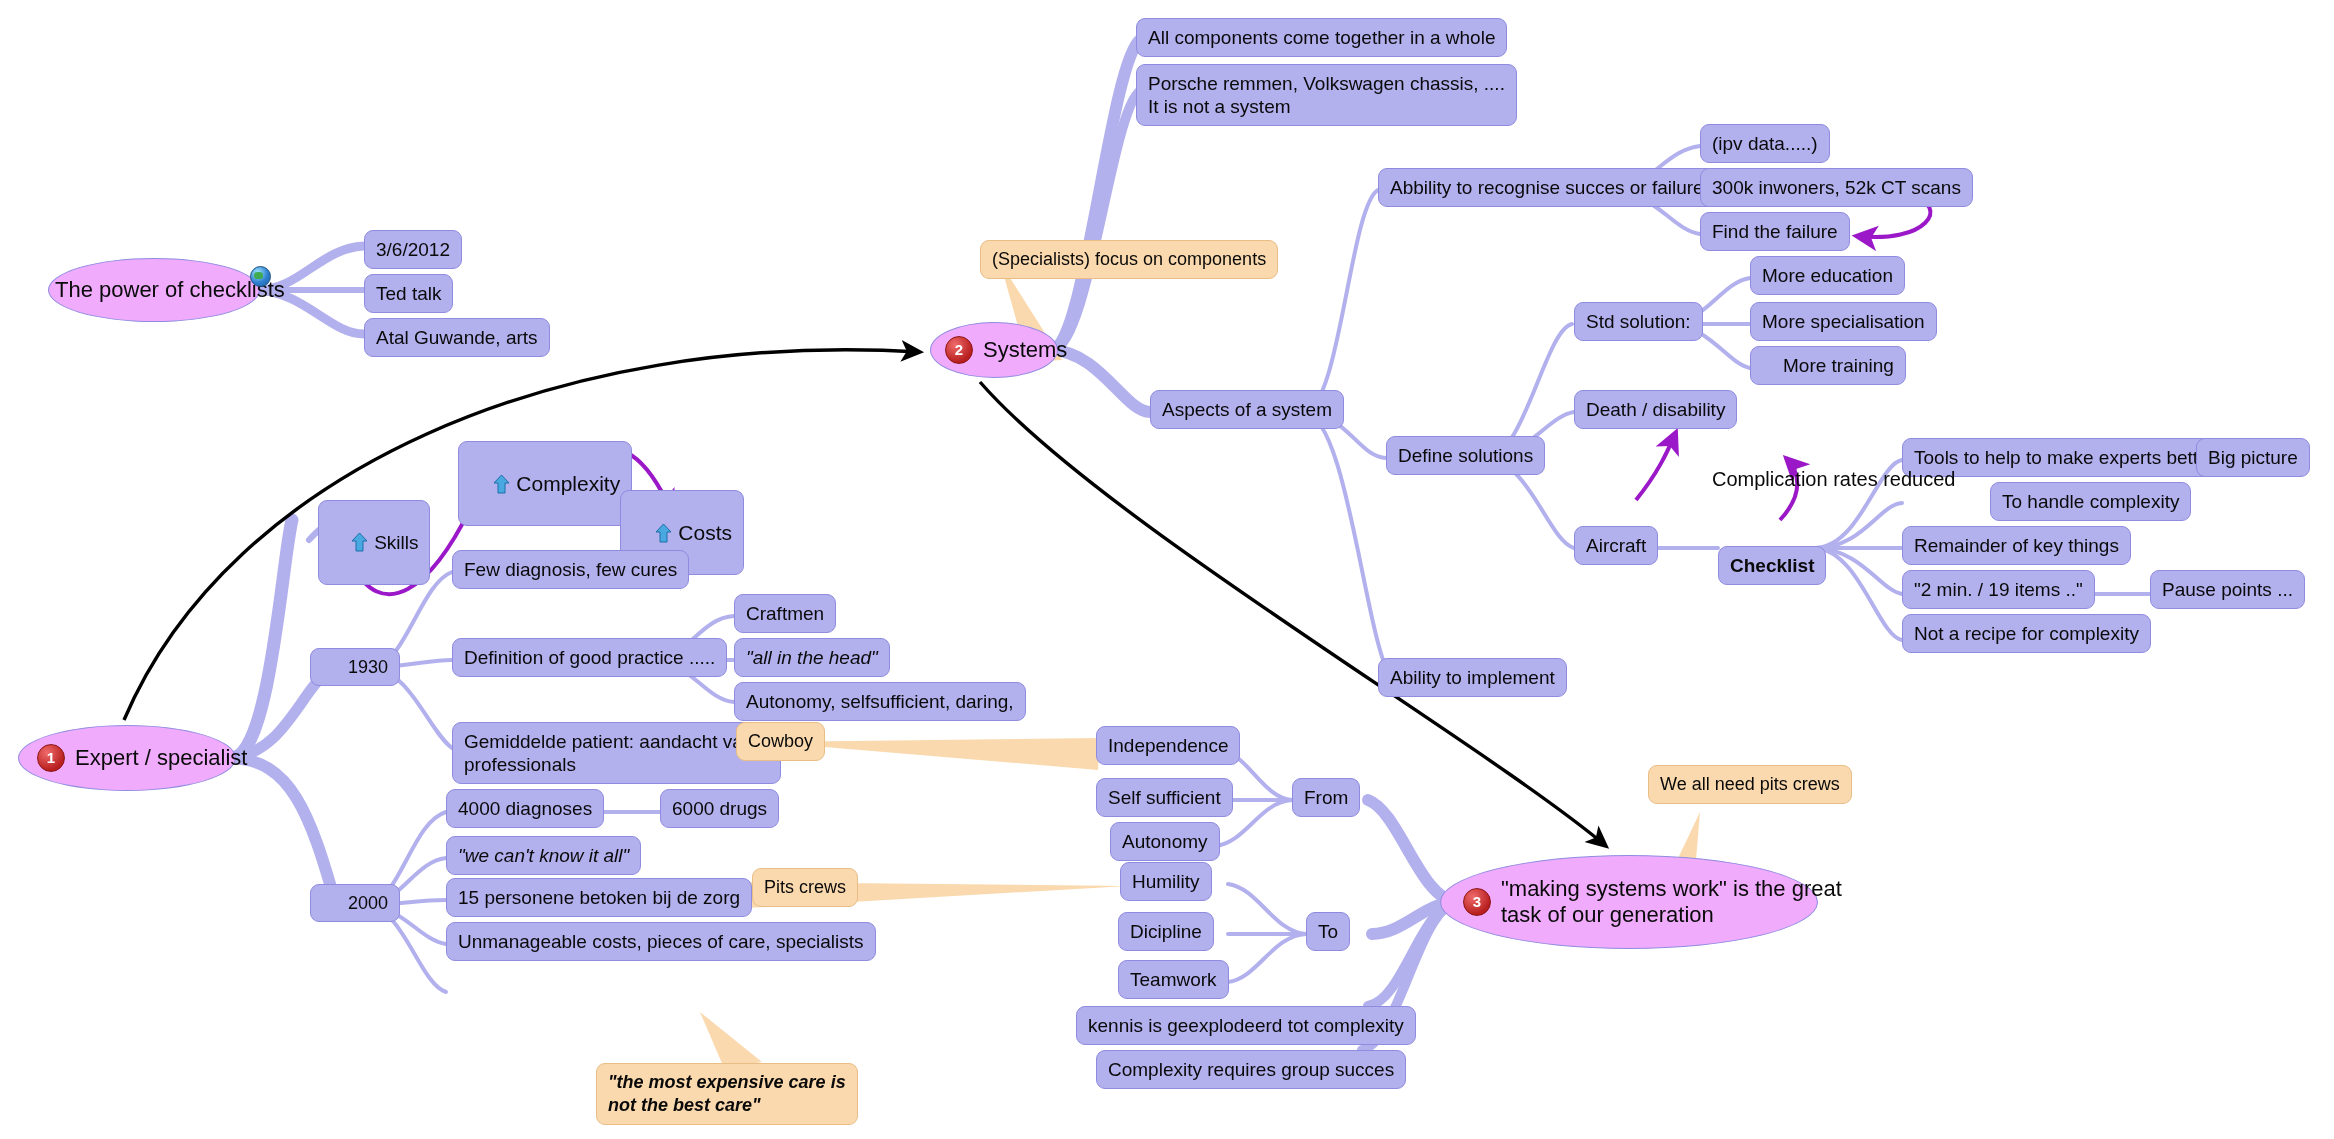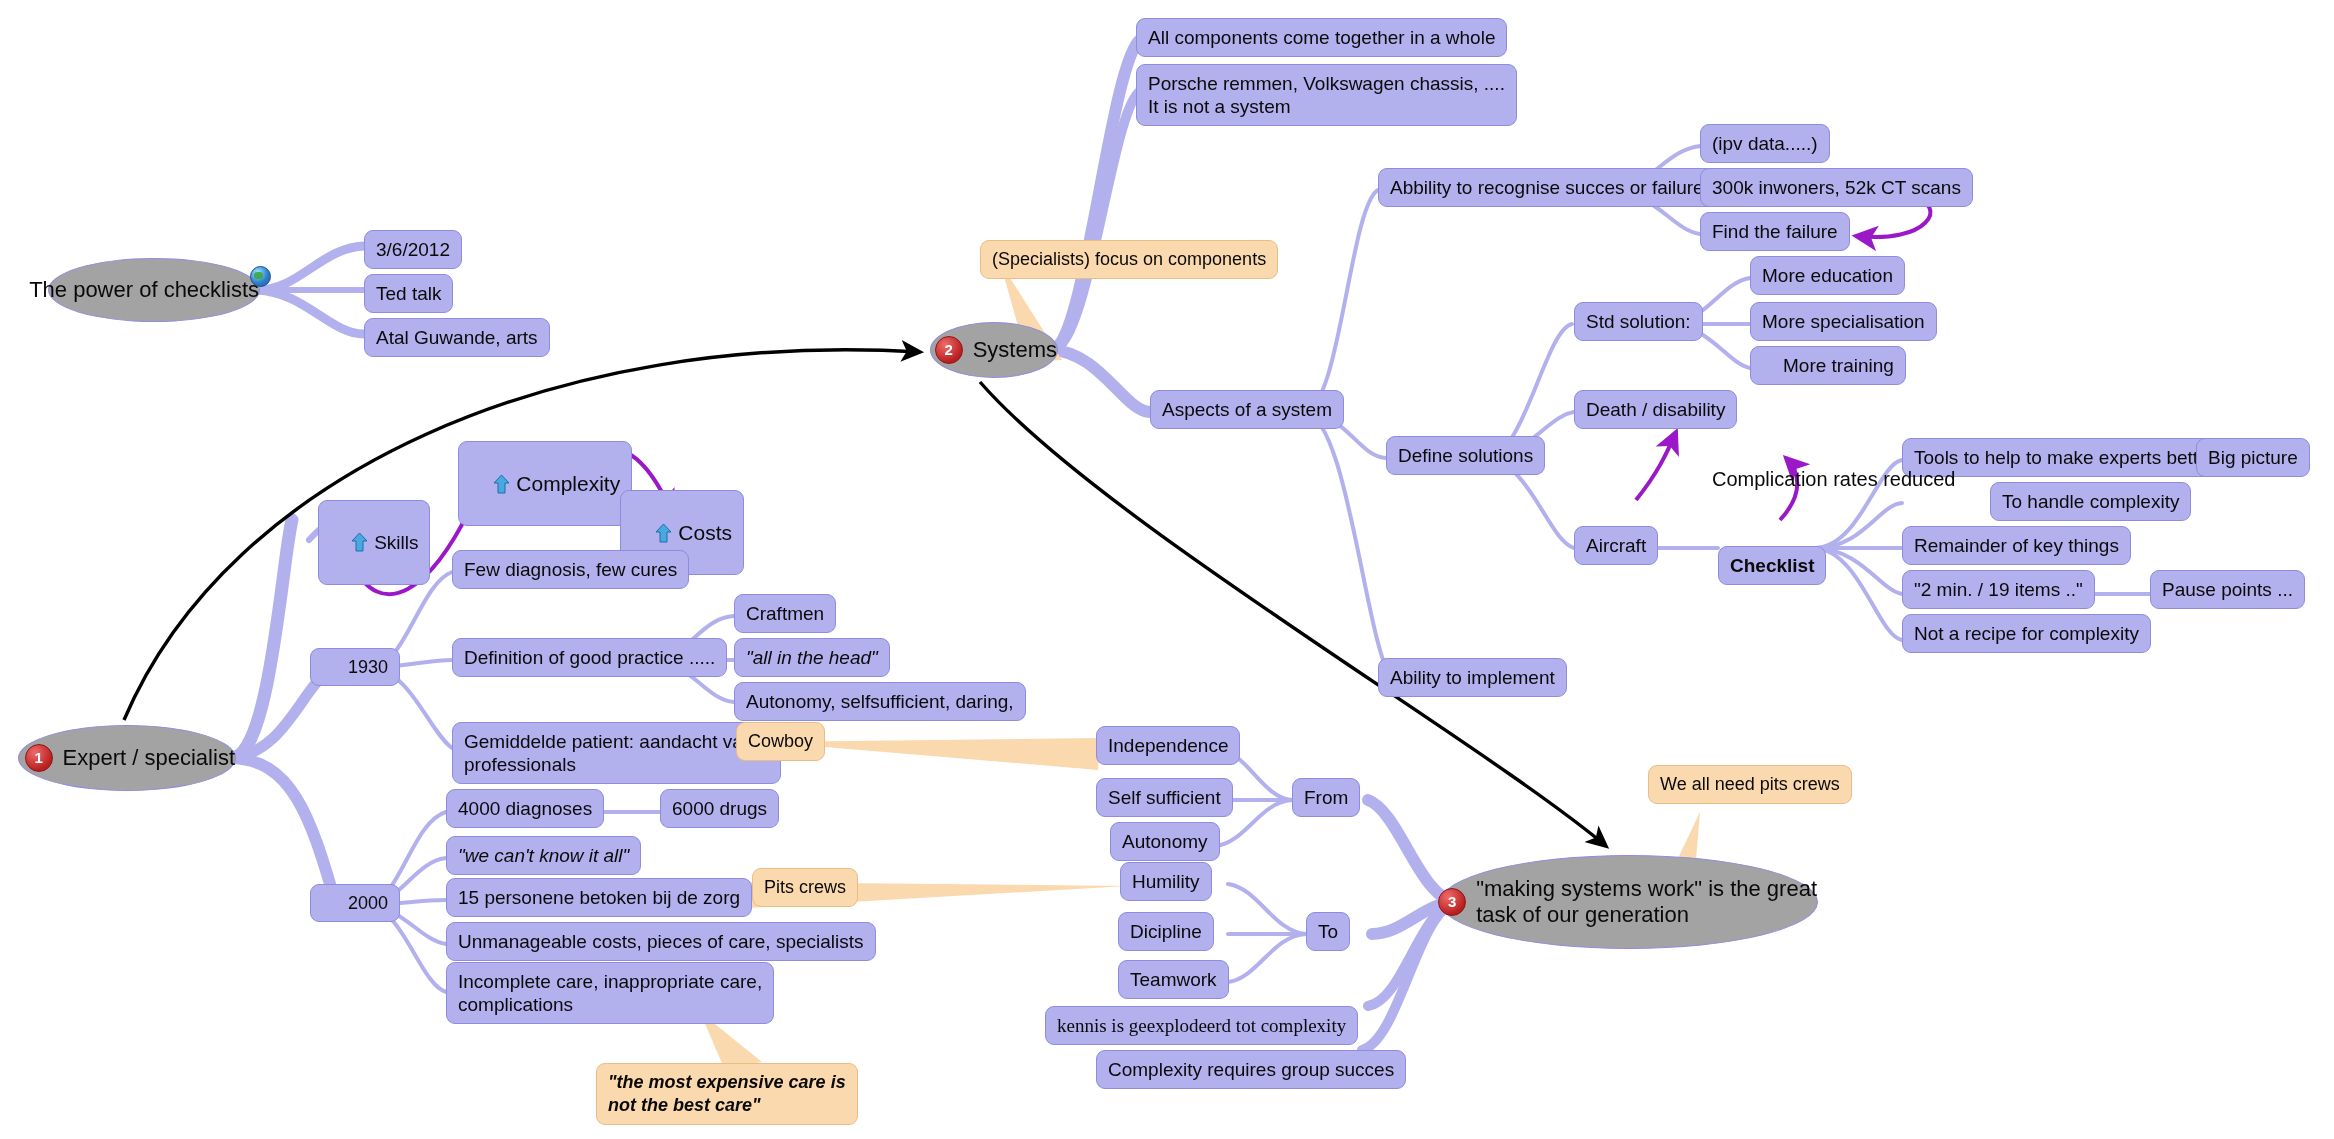--- a/index.html
+++ b/index.html
@@ -13,23 +13,23 @@
         color:#0a0a0a;font-size:19px;line-height:23px;
         padding:7px 11px;white-space:pre;}
   .node.small{font-size:18px;line-height:22px;padding-left:37px;}
   .node.ital{font-style:italic;}
   .node.bold{font-weight:bold;margin-top:20px;}
   .note{position:absolute;box-sizing:border-box;
         background:#fbd9ae;border:1px solid #e8bd86;border-radius:9px;
         color:#0a0a0a;font-size:18px;line-height:23px;padding:7px 11px;white-space:pre;}
   .note.ital{font-style:italic;font-weight:bold;}
 
-  .root{position:absolute;box-sizing:border-box;background:#a3a3a3;
+  .root{position:absolute;box-sizing:border-box;background:#f0abfc;
         border:1px solid #8f8ce0;border-radius:50%;
-        display:flex;align-items:center;color:#0a0a0a;font-size:22px;line-height:26px;justify-content:flex-end;}
+        display:flex;align-items:center;color:#0a0a0a;font-size:22px;line-height:26px;}
   .root .txt{padding-left:6px;white-space:pre;}
 
   .badge{display:inline-block;width:26px;height:26px;min-width:26px;border-radius:50%;
          background:radial-gradient(circle at 35% 30%,#f06b6b,#b81f1f 70%);
          border:1px solid #8d1414;color:#fff;font-size:15px;font-weight:bold;
          text-align:center;line-height:25px;margin-right:4px;}
 
   .globe{position:absolute;width:19px;height:19px;border-radius:50%;
          background:radial-gradient(circle at 35% 30%,#9fe8ff,#2f7fd0 55%,#1d5fa0 100%);
          border:1px solid #17507f;}
@@ -188,22 +188,20 @@
   <div class="node" style="left:734px;top:682px;"><span>Autonomy, selfsufficient, daring,</span></div>
   <div class="note" style="left:736px;top:722px;"><span>Cowboy</span></div>
 
   <div class="node small" style="left:310px;top:884px;"><span>2000</span></div>
   <div class="node" style="left:446px;top:789px;"><span>4000 diagnoses</span></div>
   <div class="node" style="left:660px;top:789px;"><span>6000 drugs</span></div>
   <div class="node ital" style="left:446px;top:836px;"><span>"we can't know it all"</span></div>
   <div class="node" style="left:446px;top:878px;"><span>15 personene betoken bij de zorg</span></div>
   <div class="note" style="left:752px;top:868px;"><span>Pits crews</span></div>
   <div class="node" style="left:446px;top:922px;"><span>Unmanageable costs, pieces of care, specialists</span></div>
-  <div class="node" style="left:446px;top:962px;"><span>Incomplete care, inappropriate care,
-complications</span></div>
   <div class="note ital" style="left:596px;top:1063px;"><span>"the most expensive care is
 not the best care"</span></div>
 
   <div class="root" style="left:930px;top:322px;width:128px;height:56px;padding-left:14px;">
     <span class="badge">2</span>
     <span class="txt">Systems</span>
   </div>
 
   <div class="node" style="left:1136px;top:18px;"><span>All components come together in a whole</span></div>
   <div class="node" style="left:1136px;top:64px;"><span>Porsche remmen, Volkswagen chassis, ....
@@ -248,16 +246,16 @@
   <div class="node" style="left:1292px;top:778px;"><span>From</span></div>
   <div class="node" style="left:1096px;top:726px;"><span>Independence</span></div>
   <div class="node" style="left:1096px;top:778px;"><span>Self sufficient</span></div>
   <div class="node" style="left:1110px;top:822px;"><span>Autonomy</span></div>
 
   <div class="node" style="left:1306px;top:912px;"><span>To</span></div>
   <div class="node" style="left:1120px;top:862px;"><span>Humility</span></div>
   <div class="node" style="left:1118px;top:912px;"><span>Dicipline</span></div>
   <div class="node" style="left:1118px;top:960px;"><span>Teamwork</span></div>
 
-  <div class="node" style="left:1045px;top:1006px;font-family:Liberation Serif, serif;"><span>kennis is geexplodeerd tot complexity</span></div>
+  <div class="node" style="left:1076px;top:1006px;"><span>kennis is geexplodeerd tot complexity</span></div>
   <div class="node" style="left:1096px;top:1050px;"><span>Complexity requires group succes</span></div>
 
 </div>
 
 </body></html>

